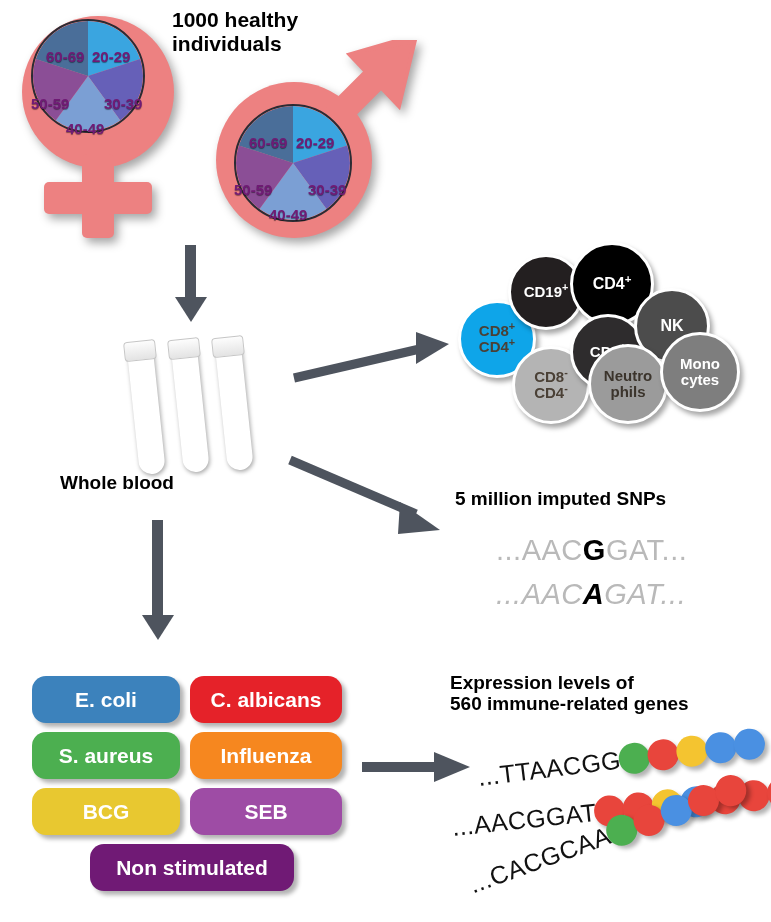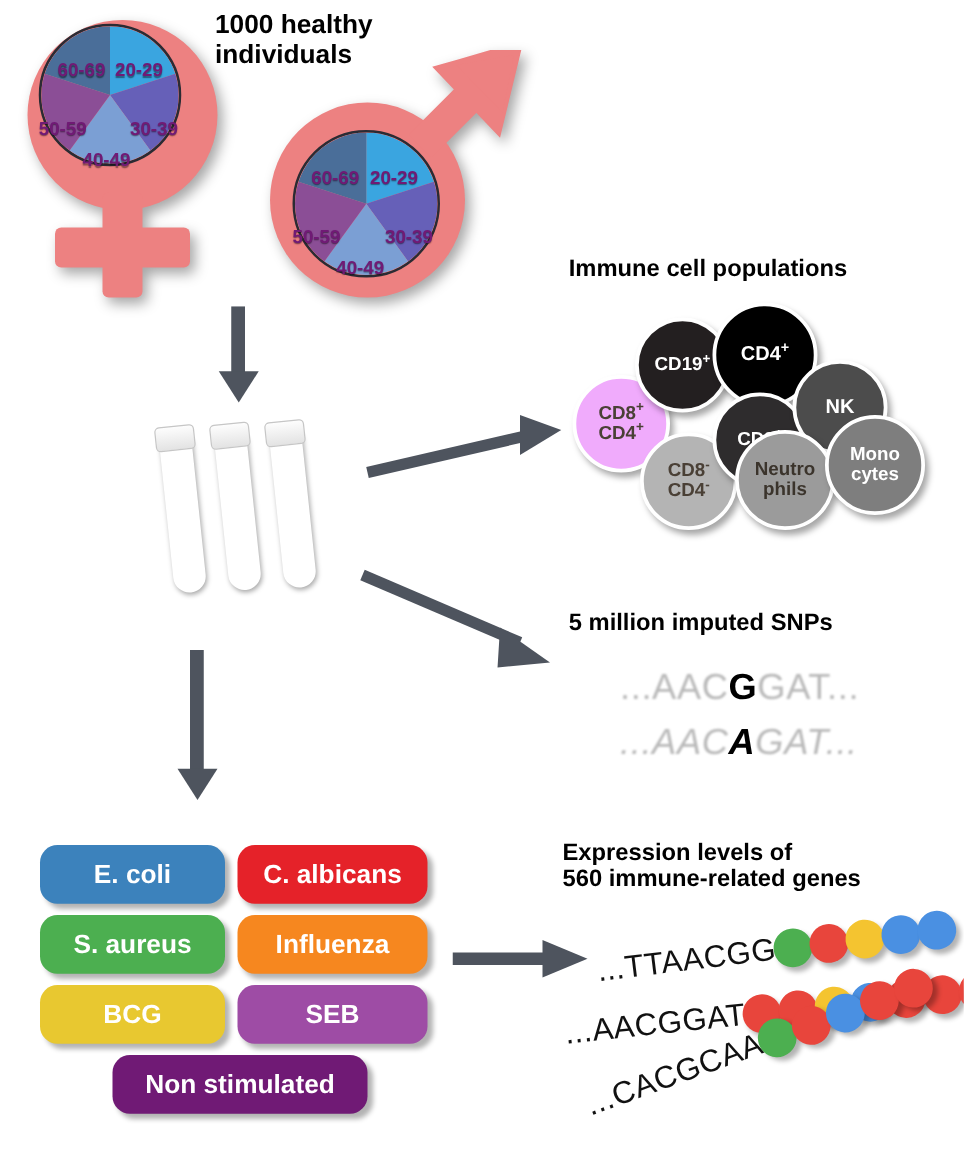--- a/index.html
+++ b/index.html
@@ -136,20 +136,21 @@
     </div>
     <div class="tube" style="left:52px;top:2px;transform:rotate(-6deg);">
       <div class="tube-body"></div>
       <div class="tube-cap"></div>
     </div>
     <div class="tube" style="left:96px;top:0px;transform:rotate(-6deg);">
       <div class="tube-body"></div>
       <div class="tube-cap"></div>
     </div>
   </div>
+  <div class="abs heading" id="label-whole-blood">Whole blood</div>
 
   <div class="abs arrow" style="left:292px;top:330px;">
     <svg width="160" height="58" viewBox="0 0 160 58">
       <line x1="2" y1="48" x2="132" y2="18" stroke="#4E545E" stroke-width="9"></line>
       <polygon points="124,2 157,14 124,34" fill="#4E545E"></polygon>
     </svg>
   </div>
 
   <div class="abs arrow" style="left:288px;top:452px;">
     <svg width="160" height="90" viewBox="0 0 160 90">
@@ -158,25 +159,24 @@
     </svg>
   </div>
 
   <div class="abs arrow" style="left:138px;top:520px;">
     <svg width="42" height="122" viewBox="0 0 42 122">
       <rect x="14" y="0" width="11" height="98" fill="#4E545E"></rect>
       <polygon points="4,95 36,95 20,120" fill="#4E545E"></polygon>
     </svg>
   </div>
 
-  <div class="abs heading" id="title-immune">Immune cell populations</div>
 
   <div class="abs" style="left:452px;top:240px;width:300px;height:175px;">
 
-    <div class="cell" style="left:6px;top:60px;width:78px;height:78px;background:#f0abfc;color:#4a4036;font-size:15px;">
+    <div class="cell" style="left:6px;top:60px;width:78px;height:78px;background:#0ea5e9;color:#4a4036;font-size:15px;">
       <span>CD8<sup>+</sup><br>CD4<sup>+</sup></span>
     </div>
 
     <div class="cell" style="left:60px;top:106px;width:78px;height:78px;background:#B4B4B4;color:#4a4036;font-size:15px;justify-content:center;">
       <span>CD8<sup>-</sup><br>CD4<sup>-</sup></span>
     </div>
 
     <div class="cell" style="left:56px;top:14px;width:76px;height:76px;background:#231F20;color:#fff;font-size:15px;">
       <span>CD19<sup>+</sup></span>
     </div>

